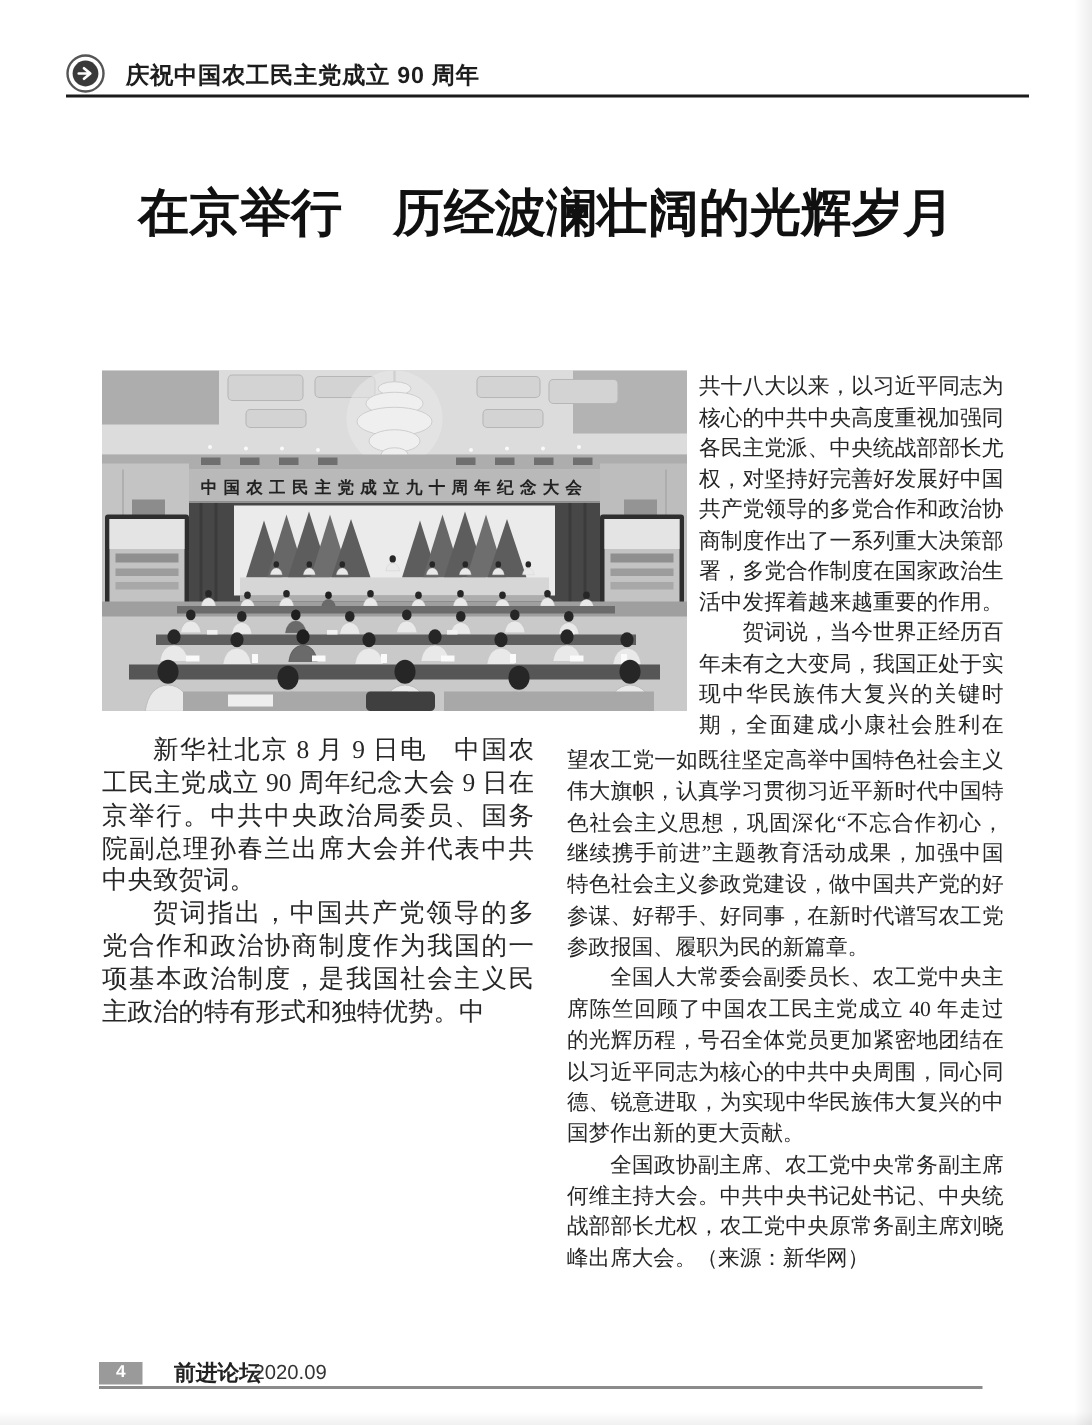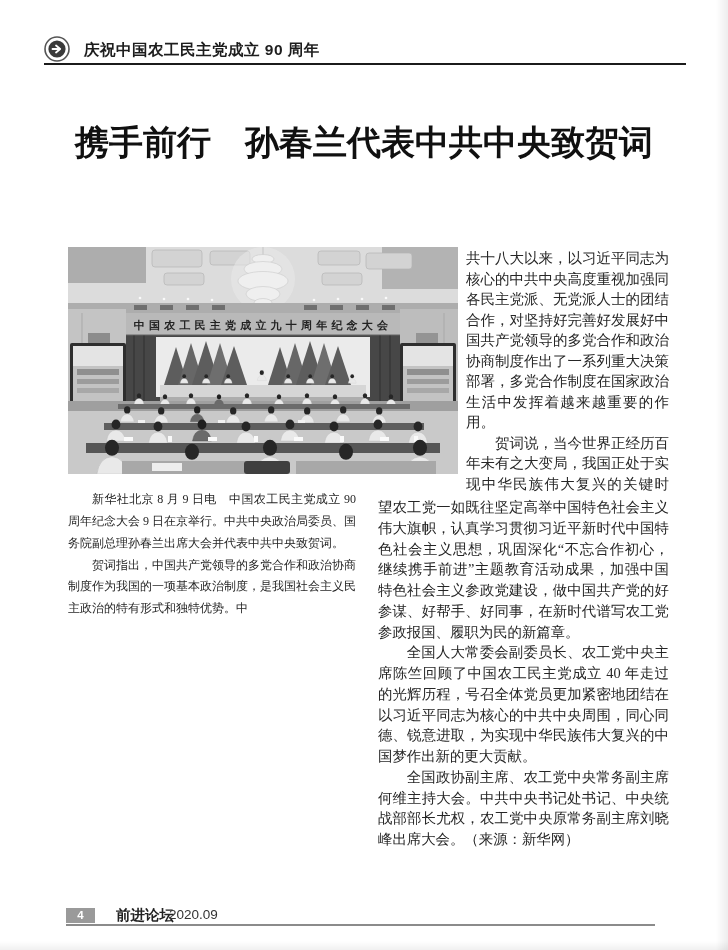--- a/index.html
+++ b/index.html
@@ -19,21 +19,21 @@
   .title{position:absolute;left:40px;top:119px;width:648px;text-align:center;
          font-family:"Liberation Sans",sans-serif;font-weight:800;font-size:34px;
          line-height:47px;color:#101010;}
   
   .photo{position:absolute;left:68px;top:247px;width:390px;height:227px;background:#c9c9c9;}
   
   .col{position:absolute;text-align:justify;text-justify:inter-character;overflow:hidden;}
   .col p{margin:0;text-indent:2em;}
   .col p.noind{text-indent:0;}
   .col-right-top{left:466px;top:248px;width:203px;font-size:14.5px;line-height:20.55px;height:248px;}
-  .col-left{left:68px;top:489px;width:288px;font-size:12px;line-height:21.85px;height:418px;}
+  .col-left{left:68px;top:489px;width:288px;font-size:17px;line-height:21.85px;height:418px;}
   .col-right-bottom{left:378px;top:497px;width:291px;font-size:14.4px;line-height:20.75px;height:395px;}
   .src{}
   
   .ftr-pagebox{position:absolute;left:66px;top:908px;width:29px;height:15px;background:#9a9a9a;
                color:#fff;font-family:"Liberation Sans",sans-serif;font-size:11.5px;font-weight:700;
                text-align:center;line-height:15px;}
   .ftr-journal{position:absolute;left:116px;top:906px;font-family:"Liberation Sans",sans-serif;
                font-size:14.5px;font-weight:700;color:#222;}
   .ftr-issue{position:absolute;left:169px;top:907px;font-family:"Liberation Sans",sans-serif;
              font-size:13.5px;color:#333;}
@@ -46,21 +46,21 @@
 
   <svg class="hdr-icon" viewBox="0 0 26 26">
     <circle cx="13" cy="13" r="12" fill="none" stroke="#555" stroke-width="1.6"></circle>
     <circle cx="13" cy="13" r="8.6" fill="#3a3a3a"></circle>
     <path d="M8.5 13 h6.2 M12 9.5 L16.2 13 L12 16.5" fill="none" stroke="#fff" stroke-width="1.8" stroke-linecap="round" stroke-linejoin="round"></path>
   </svg>
   <div class="hdr-eyebrow">庆祝中国农工民主党成立 90 周年</div>
   <div class="hdr-rule"></div>
 
   <div class="title">
-    <div>携手前行　孙春兰代表中共中央致贺词</div>
+    <div>在京举行　历经波澜壮阔的光辉岁月</div>
   </div>
 
   <svg class="photo" viewBox="0 0 390 227" preserveAspectRatio="none">
     <defs>
       <g id="prsn">
         <ellipse cx="10" cy="5.5" rx="4.4" ry="5" fill="#262626"></ellipse>
         <path d="M0.5 22 Q2 11.5 10 11 Q18 11.5 19.5 22 Z" fill="#e9e9e9" stroke="#bdbdbd" stroke-width="0.4"></path>
       </g>
       <g id="prsnd">
         <ellipse cx="10" cy="5.5" rx="4.4" ry="5" fill="#1f1f1f"></ellipse>
@@ -239,21 +239,21 @@
       <use href="#prsn" transform="translate(262 196) scale(1.6)"></use>
       <use href="#prsn" transform="translate(336 192) scale(1.6)"></use>
     </g>
     <rect x="54" y="214" width="150" height="13" fill="#a8a8a8"></rect>
     <rect x="84" y="216" width="30" height="8" fill="#eeeeee"></rect>
     <rect x="228" y="214" width="140" height="13" fill="#a8a8a8"></rect>
     <rect x="176" y="214" width="46" height="13" rx="3" fill="#3f3f3f"></rect>
   </svg>
 
   <section class="col col-right-top">
-    <p class="noind">共十八大以来，以习近平同志为核心的中共中央高度重视加强同各民主党派、无党派人士的团结合作，对坚持好完善好发展好中国共产党领导的多党合作和政治协商制度作出了一系列重大决策部署，多党合作制度在国家政治生活中发挥着越来越重要的作用。</p>
+    <p class="noind">共十八大以来，以习近平同志为核心的中共中央高度重视加强同各民主党派、中央统战部部长尤权，对坚持好完善好发展好中国共产党领导的多党合作和政治协商制度作出了一系列重大决策部署，多党合作制度在国家政治生活中发挥着越来越重要的作用。</p>
     <p>贺词说，当今世界正经历百年未有之大变局，我国正处于实现中华民族伟大复兴的关键时期，全面建成小康社会胜利在望。希</p>
   </section>
 
   <section class="col col-left">
     <p>新华社北京 8 月 9 日电　中国农工民主党成立 90 周年纪念大会 9 日在京举行。中共中央政治局委员、国务院副总理孙春兰出席大会并代表中共中央致贺词。</p>
     <p>贺词指出，中国共产党领导的多党合作和政治协商制度作为我国的一项基本政治制度，是我国社会主义民主政治的特有形式和独特优势。中</p>
   </section>
 
   <section class="col col-right-bottom">
     <p class="noind">望农工党一如既往坚定高举中国特色社会主义伟大旗帜，认真学习贯彻习近平新时代中国特色社会主义思想，巩固深化“不忘合作初心，继续携手前进”主题教育活动成果，加强中国特色社会主义参政党建设，做中国共产党的好参谋、好帮手、好同事，在新时代谱写农工党参政报国、履职为民的新篇章。</p>

